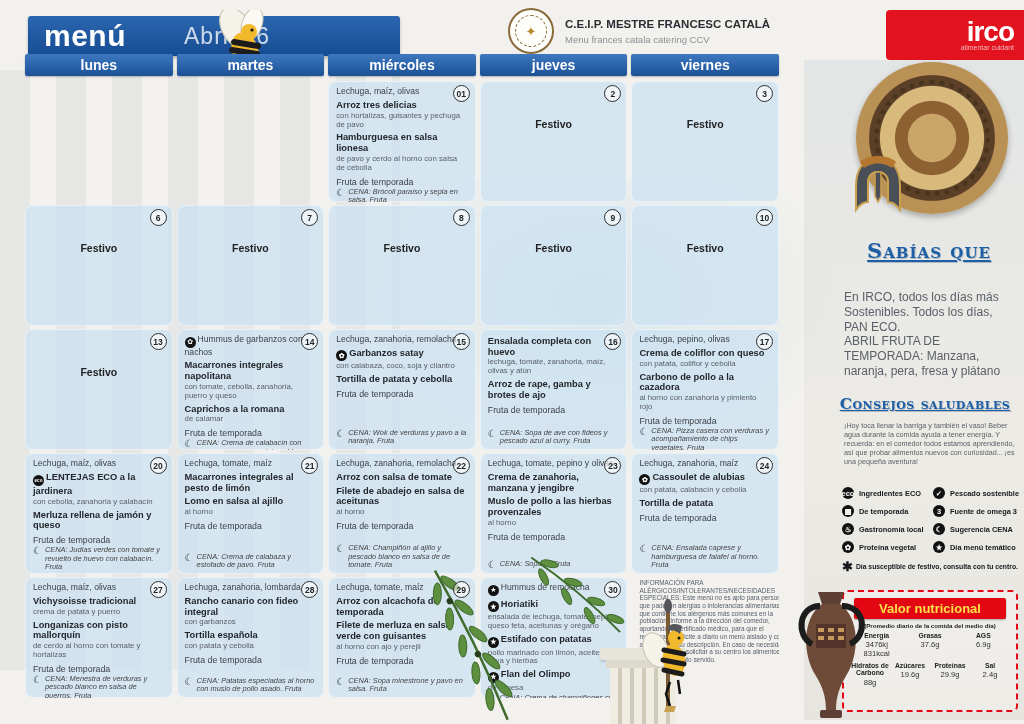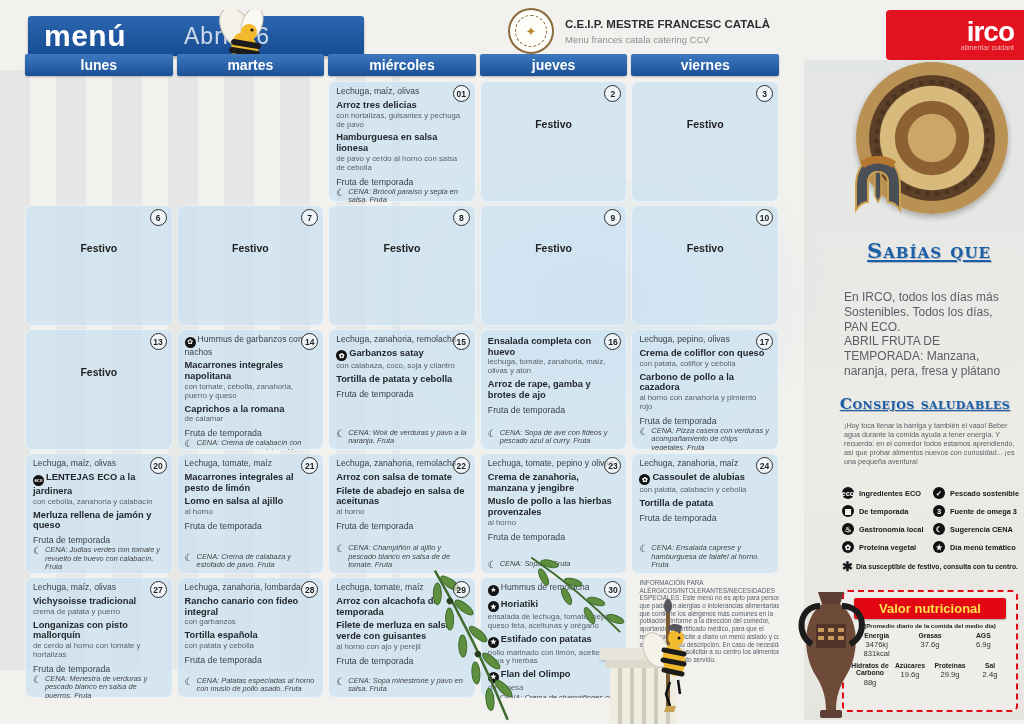--- a/index.html
+++ b/index.html
@@ -7,21 +7,21 @@
   .page{position:absolute;inset:0;}
   
   .bg-cols{position:absolute;left:0;top:70px;width:400px;height:600px;opacity:.35;
     background:repeating-linear-gradient(90deg,rgba(150,160,172,.35) 0 30px,rgba(255,255,255,0) 30px 56px);}
   .bg-sky{position:absolute;left:340px;top:180px;width:500px;height:300px;opacity:.5;
     background:radial-gradient(ellipse at 50% 40%,rgba(140,190,225,.45),rgba(140,190,225,0) 70%);}
   .bg-hill{position:absolute;right:0;top:60px;width:220px;height:660px;opacity:.25;
     background:linear-gradient(180deg,rgba(120,150,175,.5),rgba(190,180,160,.4) 60%,rgba(150,140,120,.5));}
 
   
-  .menu-box{position:absolute;left:28px;top:16px;width:336px;height:40px;background:linear-gradient(180deg,#2b66ae,#174c94);border-radius:3px;box-shadow:0 2px 3px rgba(0,0,0,.25);display:flex;align-items:center;}
+  .menu-box{position:absolute;left:28px;top:16px;width:372px;height:40px;background:linear-gradient(180deg,#2b66ae,#174c94);border-radius:3px;box-shadow:0 2px 3px rgba(0,0,0,.25);display:flex;align-items:center;}
   .menu-box .menu-word{color:#fff;font-weight:bold;font-size:30px;margin-left:16px;letter-spacing:.5px;}
   .menu-box .month{color:rgba(235,240,245,.85);font-size:23px;margin-left:58px;letter-spacing:1px;}
   .seal{position:absolute;left:508px;top:8px;width:42px;height:42px;border-radius:50%;border:2px solid #8a6a3a;background:#fdfdfa;display:flex;align-items:center;justify-content:center;}
   .seal .inner{width:30px;height:30px;border-radius:50%;border:1px dashed #8a6a3a;display:flex;align-items:center;justify-content:center;color:#b8862a;font-size:13px;}
   .school{position:absolute;left:565px;top:18px;}
   .school .name{font-weight:bold;font-size:11.5px;color:#2d2d33;}
   .school .sub{font-size:9.5px;color:#8a8f96;margin-top:4px;}
   .irco{position:absolute;left:886px;top:10px;width:138px;height:50px;background:#e2121e;border-radius:4px 0 0 4px;display:flex;flex-direction:column;align-items:flex-end;justify-content:center;padding-right:10px;box-sizing:border-box;}
   .irco .word{color:#fff;font-weight:bold;font-size:28px;line-height:24px;letter-spacing:-1px;}
   .irco .tag{color:#f6b8b8;font-size:7px;}

